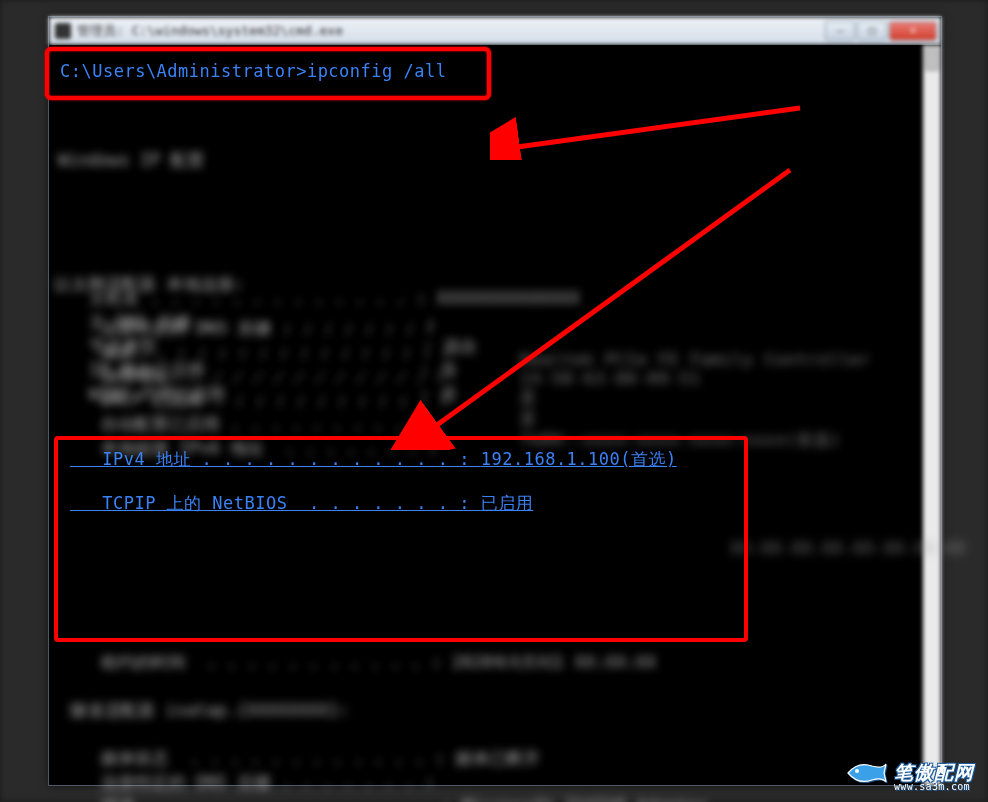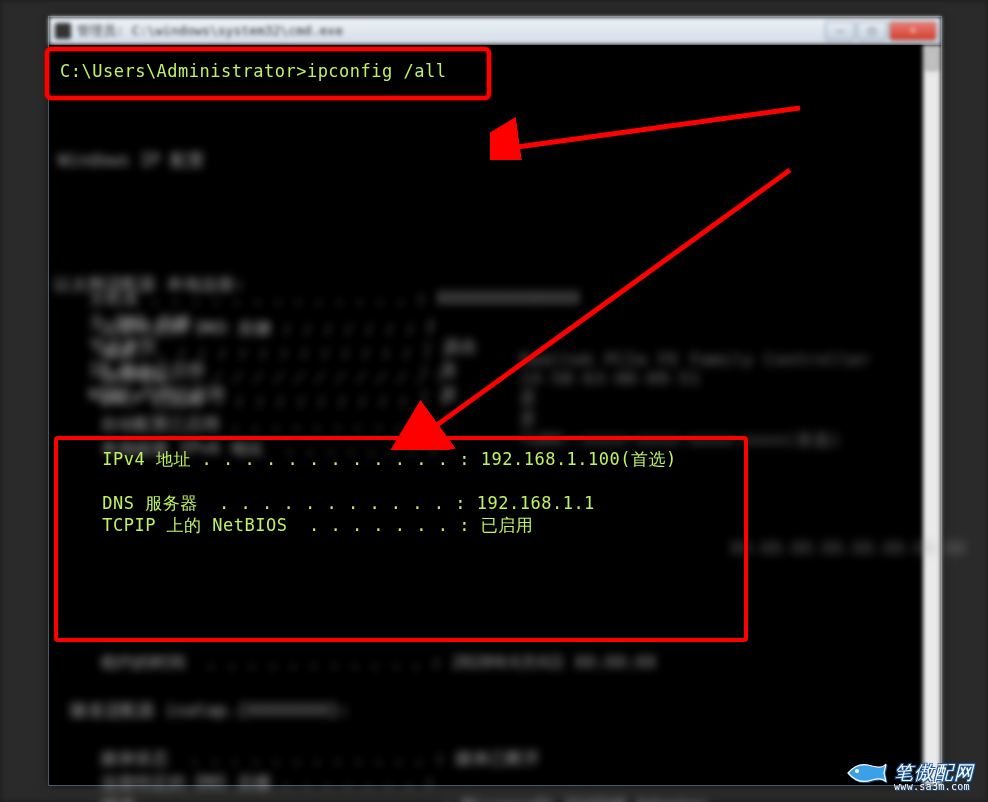--- a/index.html
+++ b/index.html
@@ -102,21 +102,21 @@
     }
     .blurred-block {
       color: #c8c8c8;
       font-size: 17px;
       line-height: 24px;
       filter: blur(4px);
       white-space: pre;
       opacity: 0.85;
     }
     .sharp-line {
-      color: #bef264;
+      color: #3b82f6;
       font-size: 17px;
       line-height: 22px;
       white-space: pre;
       letter-spacing: 0.5px;
     }
     .cmd-highlight {
       position: absolute;
       top: 47px;
       left: 45px;
       width: 446px;
@@ -148,20 +148,21 @@
       top: 60px;
       left: 60px;
     }
     .network-info {
       position: absolute;
       top: 448px;
       left: 70px;
     }
     .network-info .sharp-line {
       line-height: 22px;
+      text-decoration: underline;
     }
     .blurry-overflow {
       position: absolute;
       top: 350px;
       left: 520px;
       filter: blur(5px);
       color: #b0b0b0;
       font-size: 16px;
       white-space: pre;
       opacity: .75;
@@ -191,21 +192,21 @@
       color: #fff;
     }
     .watermark-icon svg { filter: drop-shadow(1px 1px 0 #1a5a9a); }
     .watermark-text {
       display: flex;
       flex-direction: column;
       line-height: 1.05;
     }
     .wm-cn {
       font-size: 19px;
-      font-weight: normal;
+      font-weight: bold;
       font-style: italic;
       text-shadow: 1px 1px 0 #1a5a9a, -1px -1px 0 #1a5a9a, 1px -1px 0 #1a5a9a, -1px 1px 0 #1a5a9a;
       letter-spacing: 1px;
       margin-top: 39px;
     }
     .wm-url {
       font-size: 10px;
       text-shadow: 1px 1px 0 #1a5a9a;
       letter-spacing: 0.3px;
       margin-top: -1px;
@@ -258,21 +259,20 @@
 
 <div class="blurry-overflow">Realtek PCIe FE Family Controller
 14-58-63-00-09-51
 是
 是
 fe80::xxxx:xxxx:xxxx:xxxx(首选)</div>
 
 <div class="network-info">
   <div class="sharp-line"><span>   IPv4 地址 . . . . . . . . . . . . : </span><span>192.168.1.100(首选)</span></div>
   <div class="sharp-line" style="height:22px"></div>
-  <div class="sharp-line"><span>   DNS 服务器  . . . . . . . . . . . : </span><span>192.168.1.1</span></div>
   <div class="sharp-line"><span>   TCPIP 上的 NetBIOS  . . . . . . . : </span><span>已启用</span></div>
 </div>
 
 <div class="blurry-duid-tail">XX-XX-XX-XX-XX-XX-XX-XX</div>
 
 <div class="blurry-block-4 blurred-block" style="white-space:pre">   租约的时间  . . . . . . . . . . . : 2020年X月X日 XX:XX:XX
 
 隧道适配器 isatap.{XXXXXXXX}:
 
    媒体状态  . . . . . . . . . . . . : 媒体已断开

